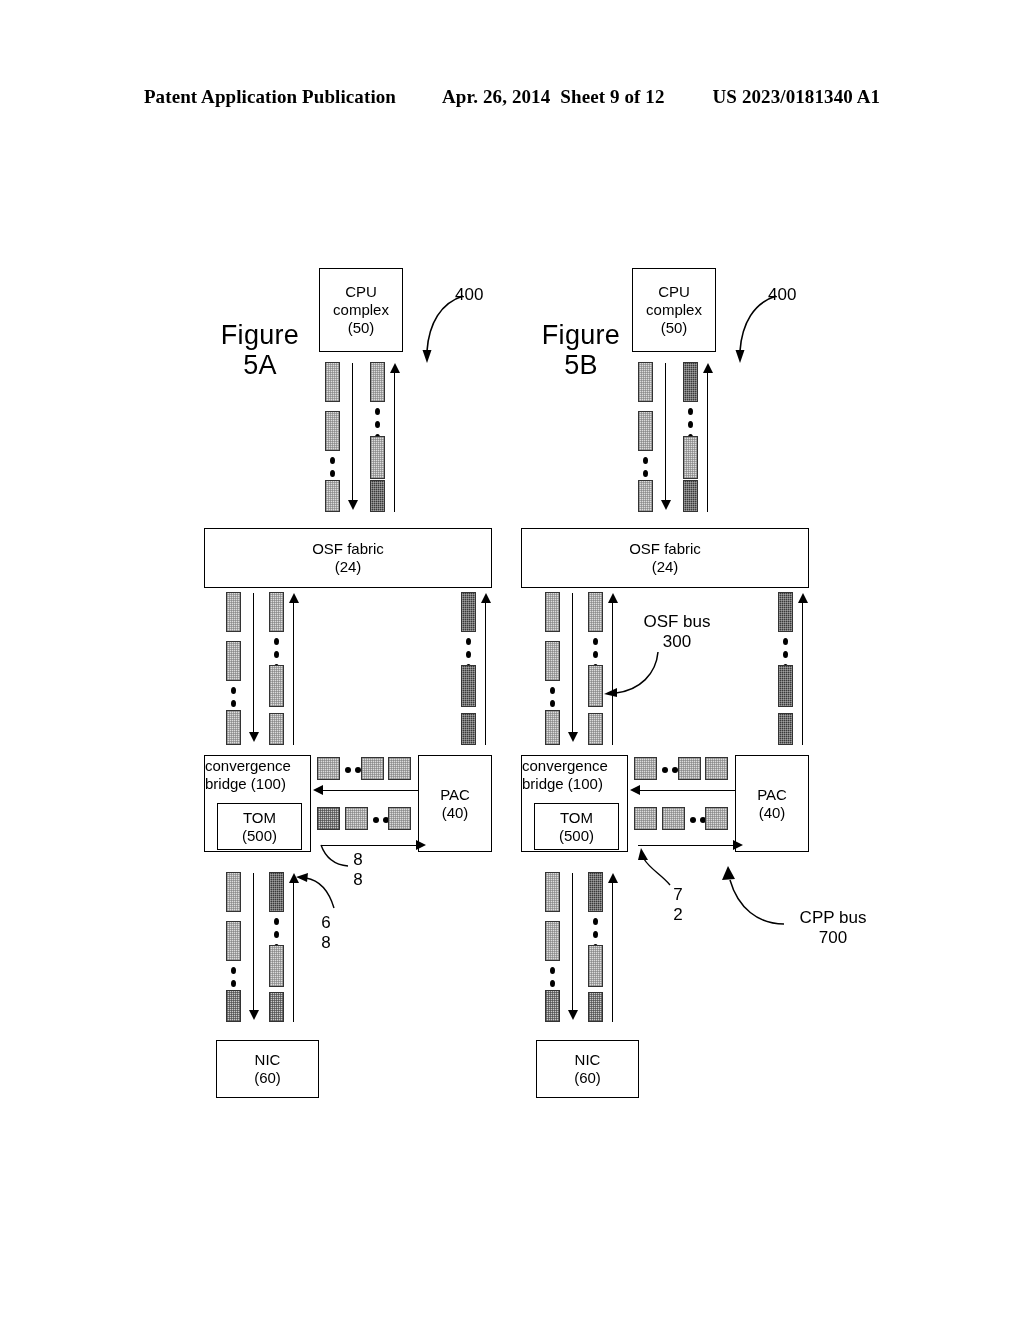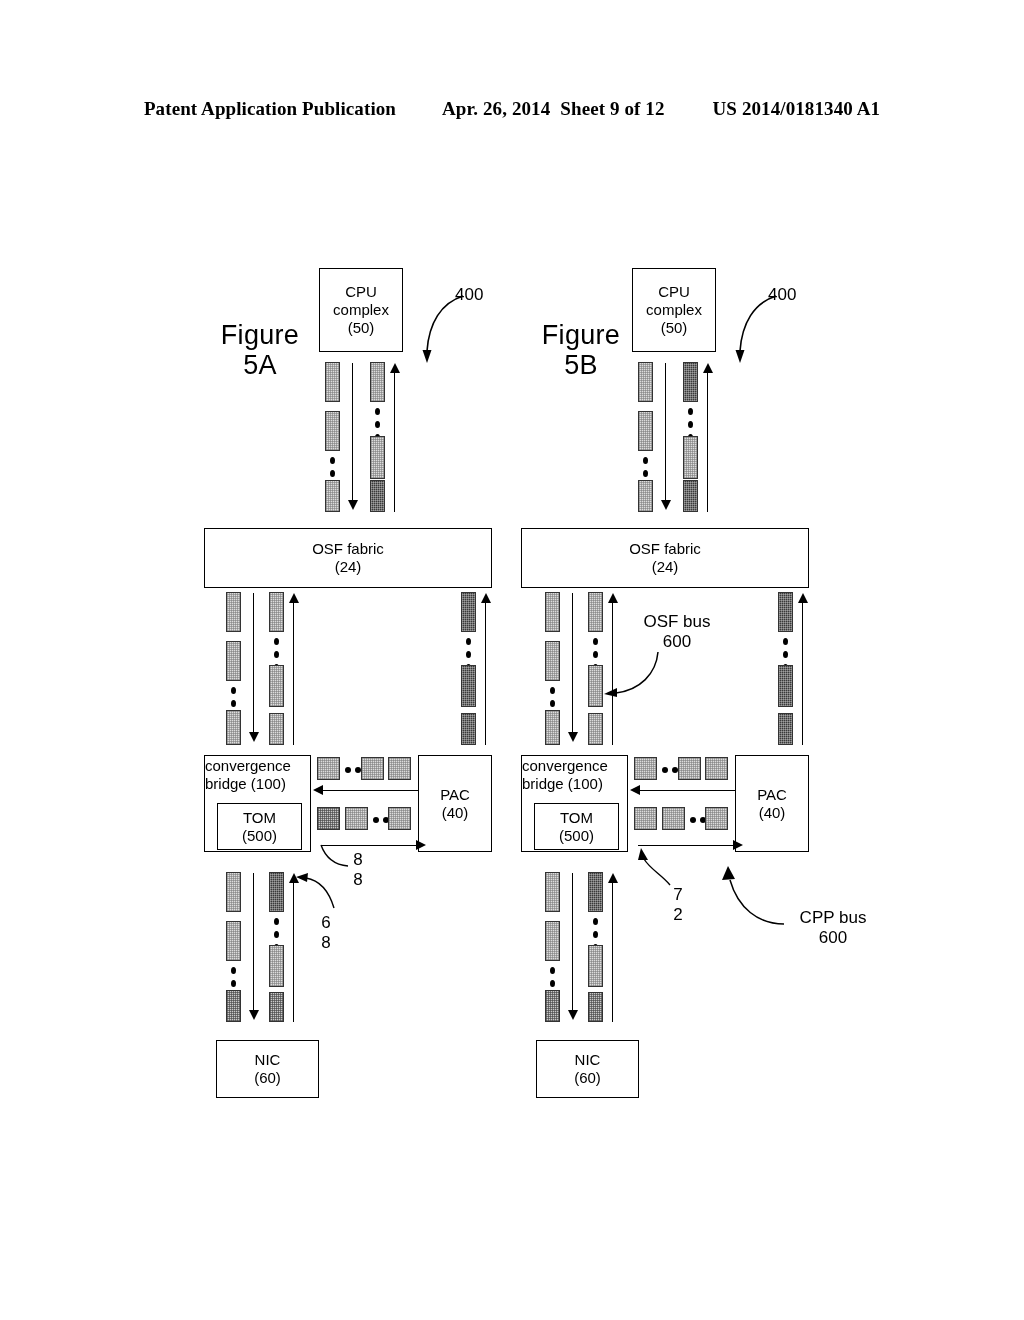--- a/index.html
+++ b/index.html
@@ -12,21 +12,20 @@
     position:relative;
     overflow:hidden;
   }
   
   #header{
     position:absolute;left:0;top:86px;width:1024px;
     display:flex;justify-content:center;align-items:center;
     font-family:"Liberation Serif", serif;
     font-weight:bold;font-size:19px;letter-spacing:.1px;
     white-space:nowrap;
-    margin-top:12px;
   }
   #header .h-pub{margin-right:46px;}
   #header .h-date{margin-right:10px;}
   #header .h-sheet{margin-right:48px;}
   
   .fig{position:absolute;top:0;left:0;width:1024px;height:1320px;}
   .node{
     position:absolute;
     border:1px solid #000;
     background:#fff;
@@ -94,21 +93,21 @@
     position:absolute;font-size:17px;line-height:1.15;text-align:center;
   }
 </style>
 </head>
 <body>
 
 <div id="header">
   <span class="h-pub">Patent Application Publication</span>
   <span class="h-date">Apr. 26, 2014</span>
   <span class="h-sheet">Sheet 9 of 12</span>
-  <span class="h-num">US 2014/0181340 A1</span>
+  <span class="h-num">US 2023/0181340 A1</span>
 </div>
 
 <div class="fig" id="fig5a">
 
   <div class="figlabel" style="left: 200px; top: 320px; width: 120px; white-space: pre-line;">Figure
 5A</div>
 
   <div class="node" style="left:319px;top:268px;width:84px;height:84px;">
     <span>CPU</span>
     <span>complex</span>
@@ -319,21 +318,21 @@
       <i></i>
       <i></i>
       <i></i>
     </div>
   <div class="qbox fill-light" style="left:588px;top:665px;width:15px;height:42px;"></div>
   <div class="qbox fill-light" style="left:588px;top:713px;width:15px;height:32px;"></div>
   <div class="vline" style="left:612px;top:602px;height:143px;"></div>
   <div class="arrowhead ah-up" style="left:608px;top:593px;"></div>
 
   <div class="calltext" style="left: 622px; top: 612px; width: 110px; white-space: pre-line;">OSF bus
-600</div>
+300</div>
   <svg class="callout-svg" style="left:600px;top:650px;width:80px;height:50px;" viewBox="0 0 80 50">
     <path d="M58 2 C 56 24, 40 40, 16 43" stroke="#000" stroke-width="1.5" fill="none"></path>
     <polygon points="4,44 17,38 17,47" fill="#000"></polygon>
   </svg>
 
   <div class="qbox fill-dark" style="left:778px;top:592px;width:15px;height:40px;"></div>
   <div class="vdots" style="left:779px;top:638px;width:13px;height:33px;">
       <i></i>
       <i></i>
       <i></i>
@@ -384,21 +383,21 @@
     <polygon points="5,3 12,15 2,15" fill="#000"></polygon>
   </svg>
   <div class="numlabel" style="left:665px;top:885px;width:26px;"><span style="white-space:pre-line;">7
 2</span></div>
 
   <svg class="callout-svg" style="left:688px;top:862px;width:110px;height:78px;" viewBox="0 0 110 78">
     <path d="M96 62 C 70 62, 50 46, 42 18" stroke="#000" stroke-width="1.5" fill="none"></path>
     <polygon points="40,4 47,17 34,18" fill="#000"></polygon>
   </svg>
   <div class="calltext" style="left: 778px; top: 908px; width: 110px; text-align: center; white-space: pre-line;">CPP bus
-600</div>
+700</div>
 
   <div class="qbox fill-light" style="left:545px;top:872px;width:15px;height:40px;"></div>
   <div class="qbox fill-light" style="left:545px;top:921px;width:15px;height:40px;"></div>
   <div class="vdots" style="left:546px;top:967px;width:13px;height:33px;">
       <i></i>
       <i></i>
       <i></i>
     </div>
   <div class="qbox fill-med" style="left:545px;top:990px;width:15px;height:32px;"></div>
   <div class="vline" style="left:572px;top:873px;height:138px;"></div>

